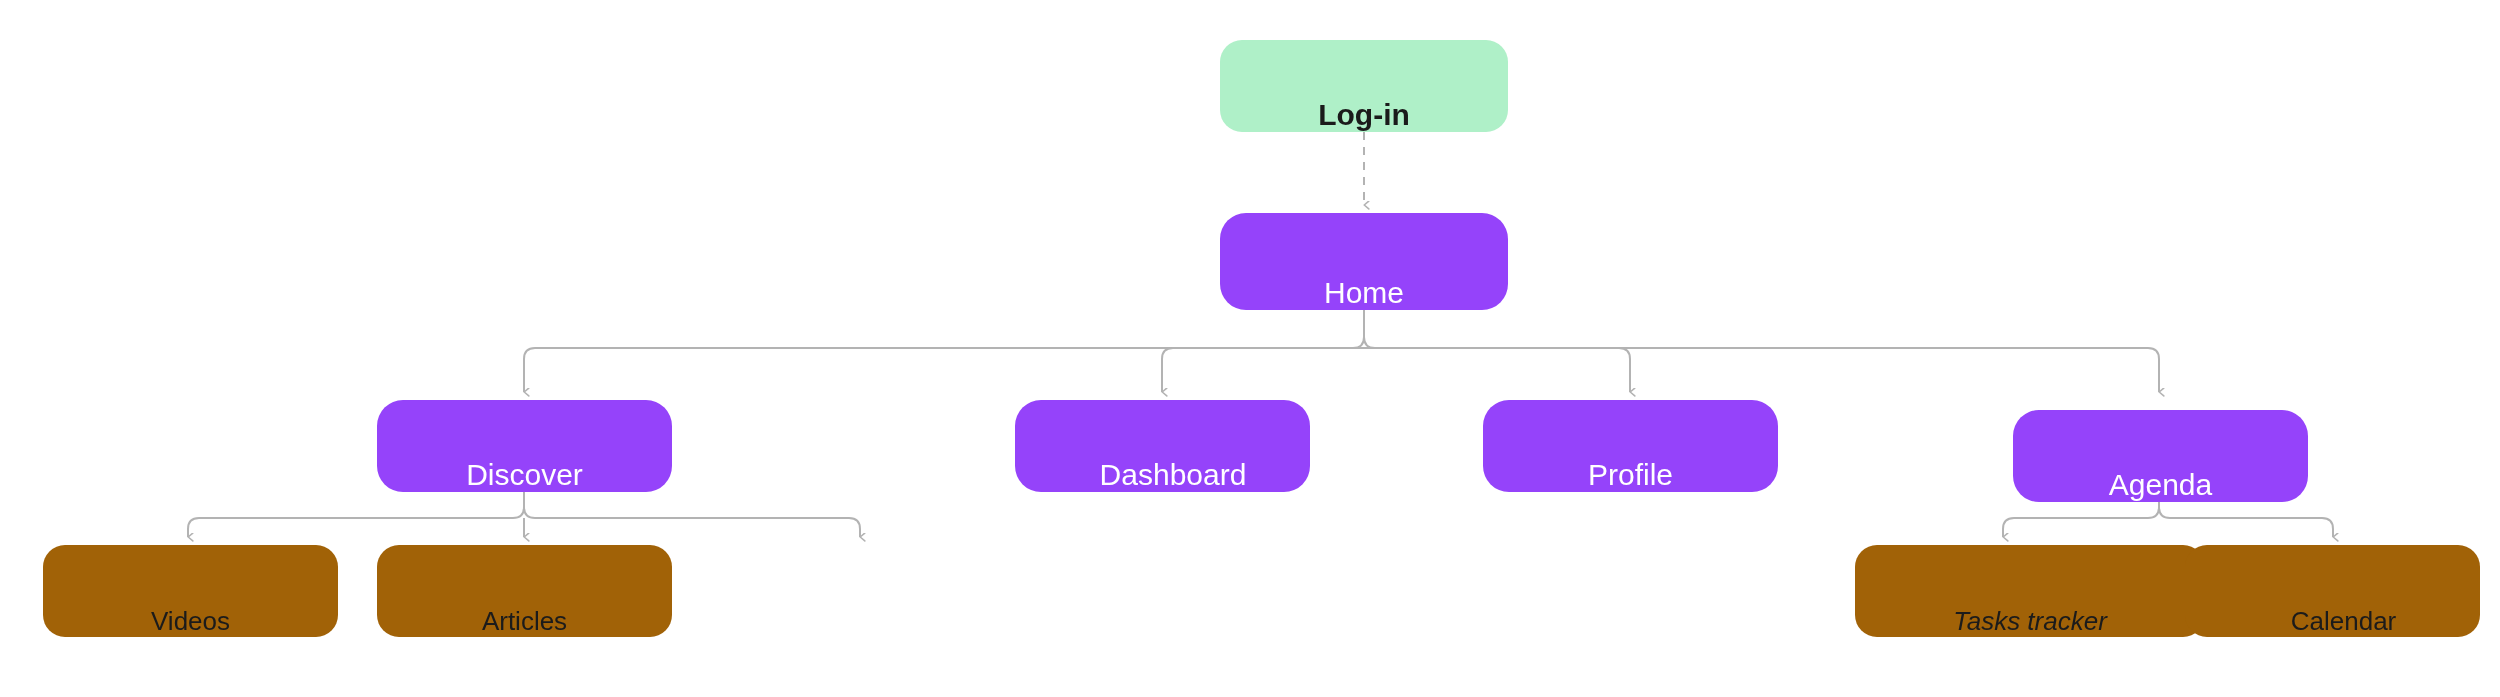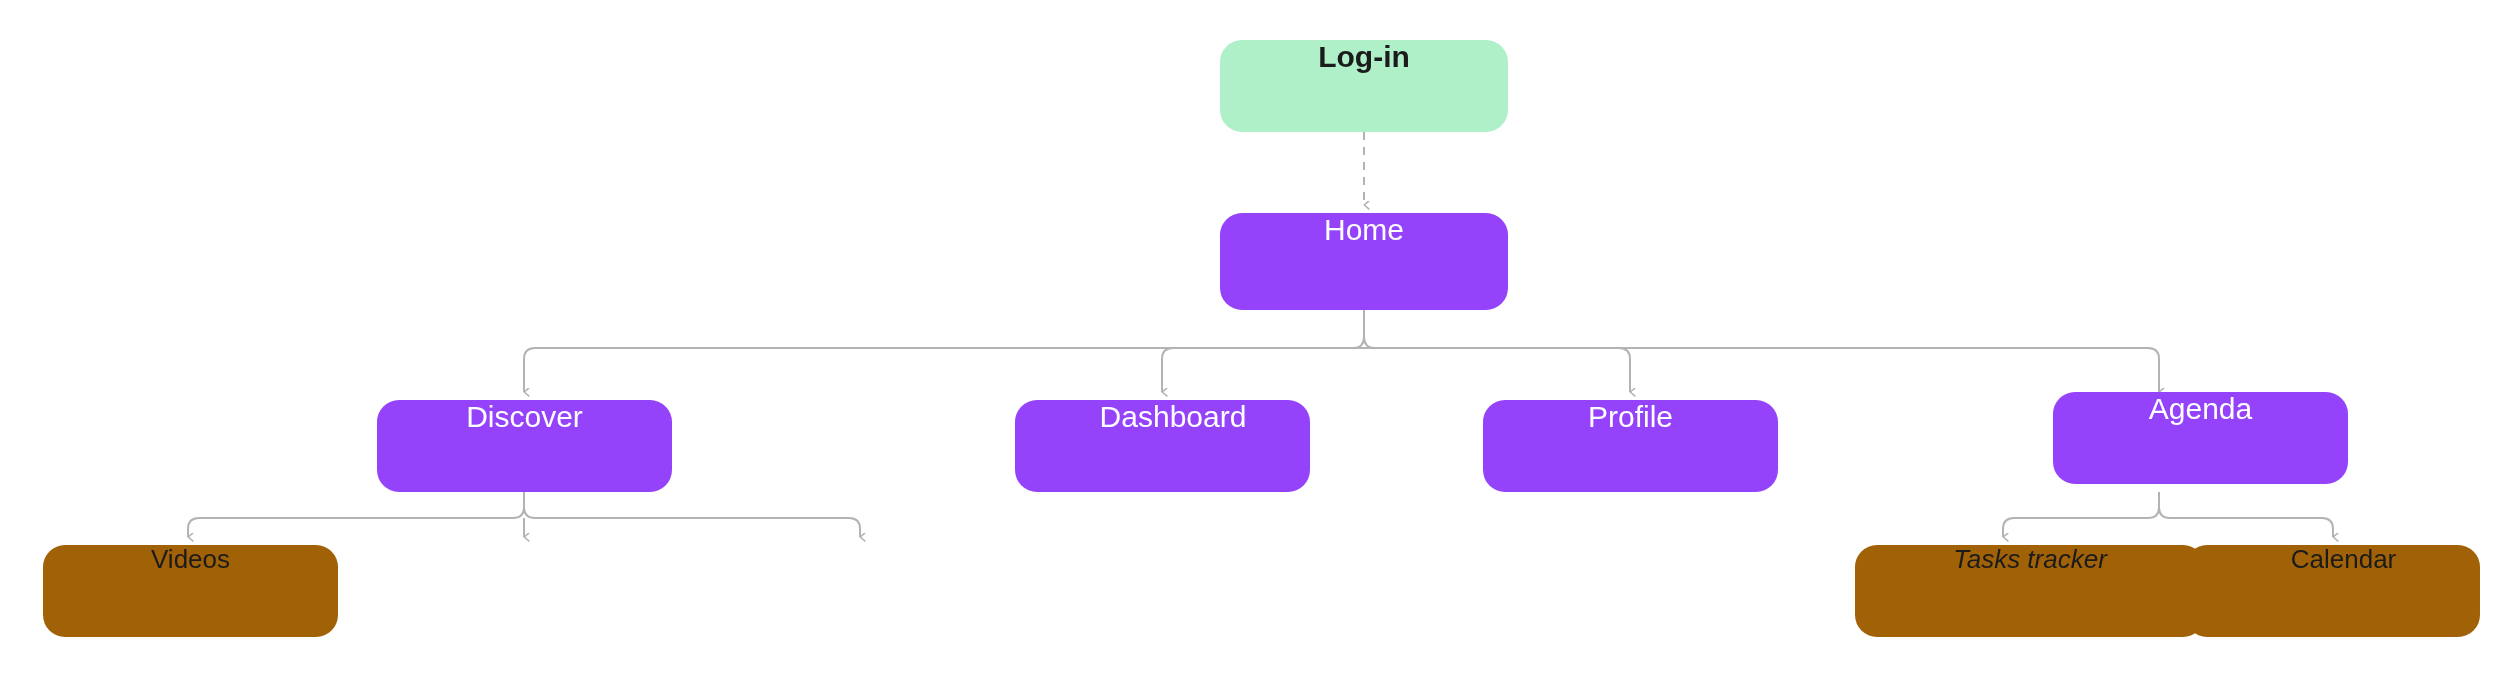--- a/index.html
+++ b/index.html
@@ -23,21 +23,21 @@
     position: absolute;
     left: 0;
     top: 0;
     width: 2500px;
     height: 697px;
     pointer-events: none;
   }
   .node {
     position: absolute;
     display: flex;
-    align-items: flex-start;
+    align-items: flex-end;
     justify-content: center;
     border-radius: 22px;
     box-sizing: border-box;
     text-align: center;
     line-height: 1.15;
     user-select: none;
     padding: 0 10px;
   }
   .node-label {
     display: block;
@@ -47,20 +47,21 @@
     background: #aff0c8;
     color: #1b1b1b;
     font-weight: 700;
     font-size: 30px;
   }
   .node.purple {
     background: #9543fa;
     color: #ffffff;
     font-weight: 400;
     font-size: 30px;
+    border-radius: 26px;
   }
   .node.orange {
     background: #a16207;
     color: #1b1b1b;
     font-weight: 400;
     font-size: 26px;
   }
 </style>
 </head>
 <body>
@@ -105,28 +106,31 @@
   </div>
 
   <div class="node purple" style="left:1015px; top:400px; width:295px; height:92px;padding-left:31px;">
     <span class="node-label">Dashboard</span>
   </div>
 
   <div class="node purple" style="left:1483px; top:400px; width:295px; height:92px;">
     <span class="node-label">Profile</span>
   </div>
 
-  <div class="node purple" style="left:2013px; top:392px; width:295px; height:92px;margin-left:40px;">
+  <div class="node purple" style="left:2013px; top:410px; width:295px; height:92px;">
     <span class="node-label">Agenda</span>
   </div>
 
   <div class="node orange" style="left:43px; top:545px; width:295px; height:92px;">
     <span class="node-label">Videos</span>
   </div>
 
+  <div class="node orange" style="left:377px; top:545px; width:295px; height:92px;">
+    <span class="node-label">Articles</span>
+  </div>
 
 
   <div class="node orange" style="left:1855px; top:545px; width:350px; height:92px;font-style:italic;">
     <span class="node-label">Tasks tracker</span>
   </div>
 
   <div class="node orange" style="left:2185px; top:545px; width:295px; height:92px;padding-left:32px;">
     <span class="node-label">Calendar</span>
   </div>
 

